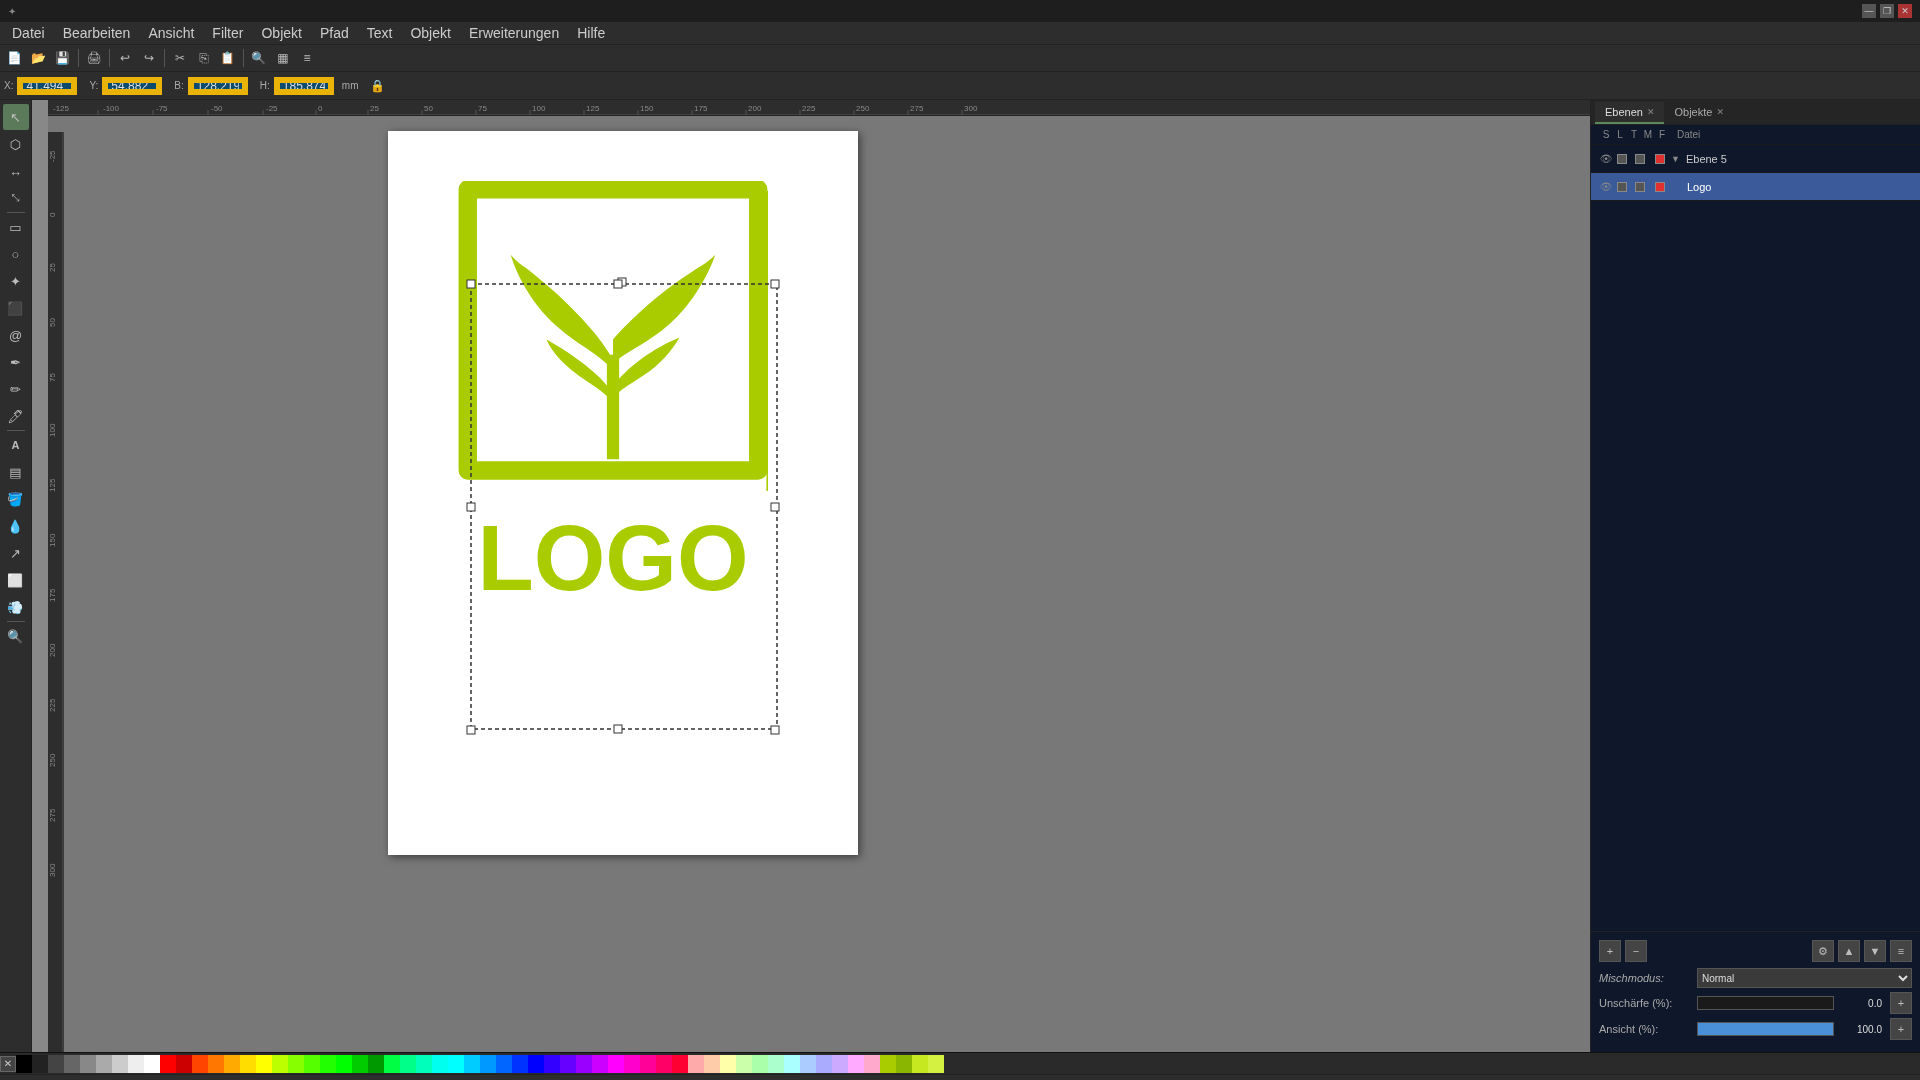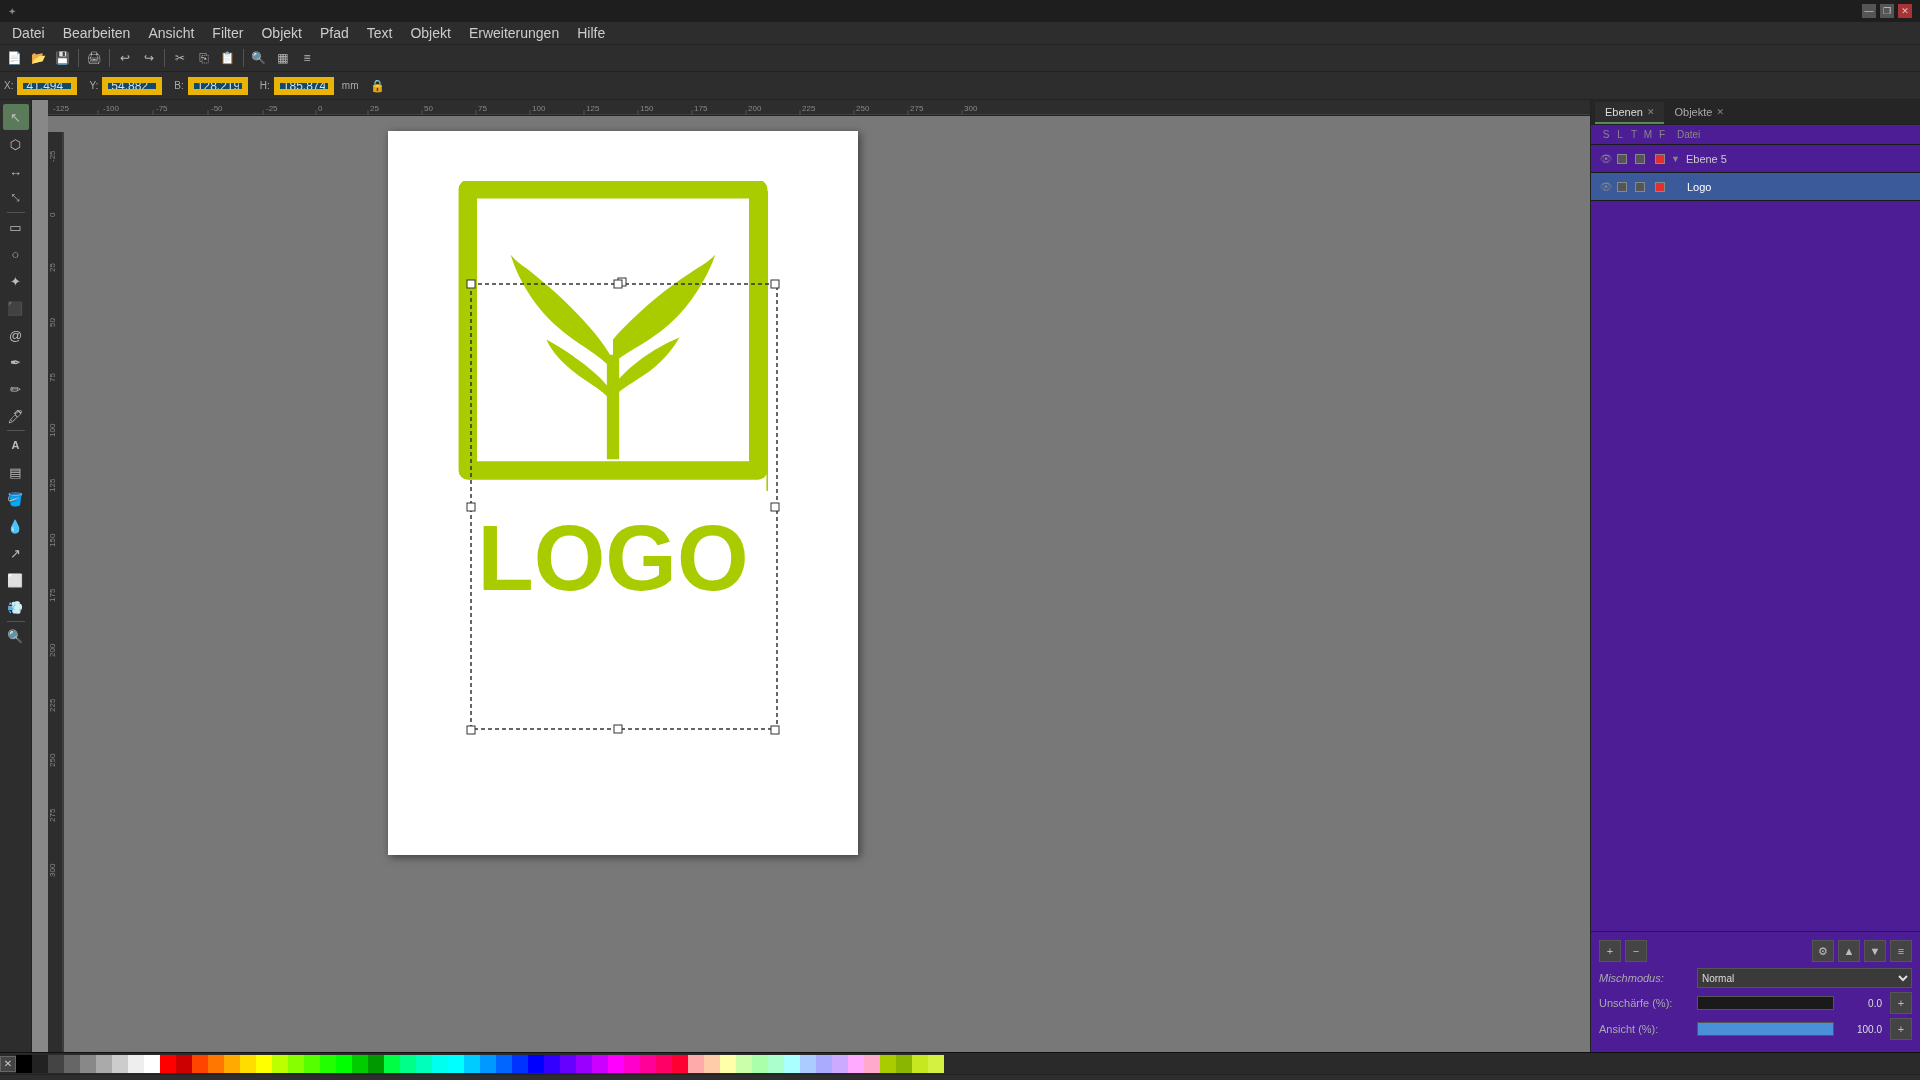--- a/index.html
+++ b/index.html
@@ -66,21 +66,21 @@
       background: #787878; overflow: hidden;
     }
     
     #page-canvas {
       position: absolute; left: 340px; top: 15px; width: 470px; height: 724px;
       background: white; box-shadow: 2px 2px 8px rgba(0,0,0,0.5);
     }
 
     
     #right-panel {
-      width: 330px; min-width: 330px; background: #4c1d95; border-left: 1px solid #222;
+      width: 330px; min-width: 330px; background: #0f172a; border-left: 1px solid #222;
       display: flex; flex-direction: column;
     }
     #right-tabs {
       display: flex; background: #252525; border-bottom: 1px solid #222; padding: 2px 4px 0;
     }
     .rtab { padding: 4px 10px; font-size: 11px; cursor: pointer; color: #aaa; border-bottom: 2px solid transparent; display: flex; align-items: center; gap: 4px; }
     .rtab.active { color: #ddd; border-bottom: 2px solid #5a8a5a; background: #2d2d2d; }
     .rtab-close { font-size: 9px; color: #888; cursor: pointer; }
     #layers-panel { flex: 1; overflow-y: auto; }
     .layer-col { font-size: 10px; color: #888; padding: 2px 0; text-align: center; }

